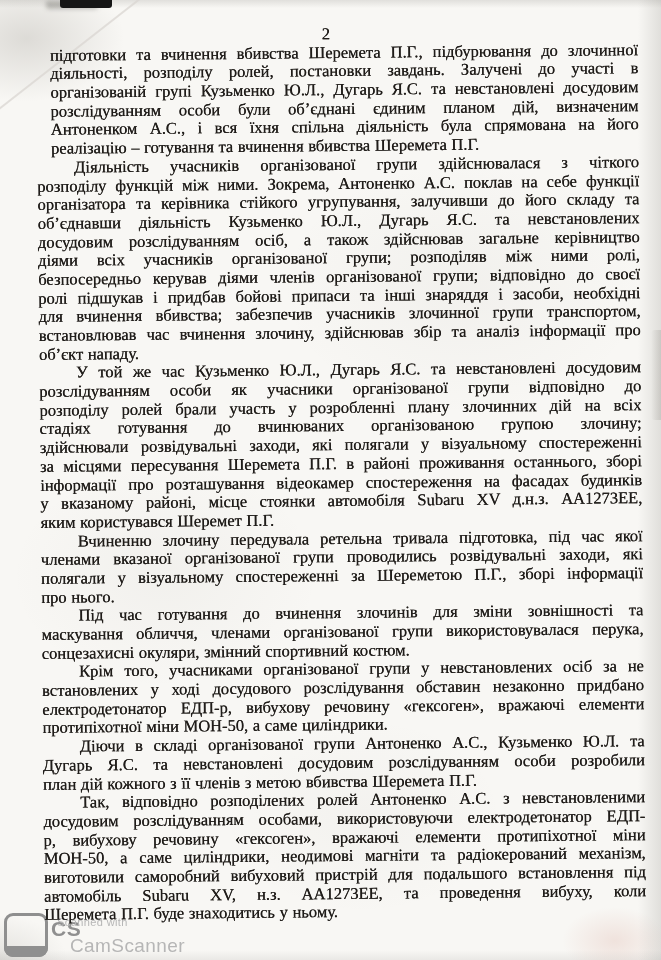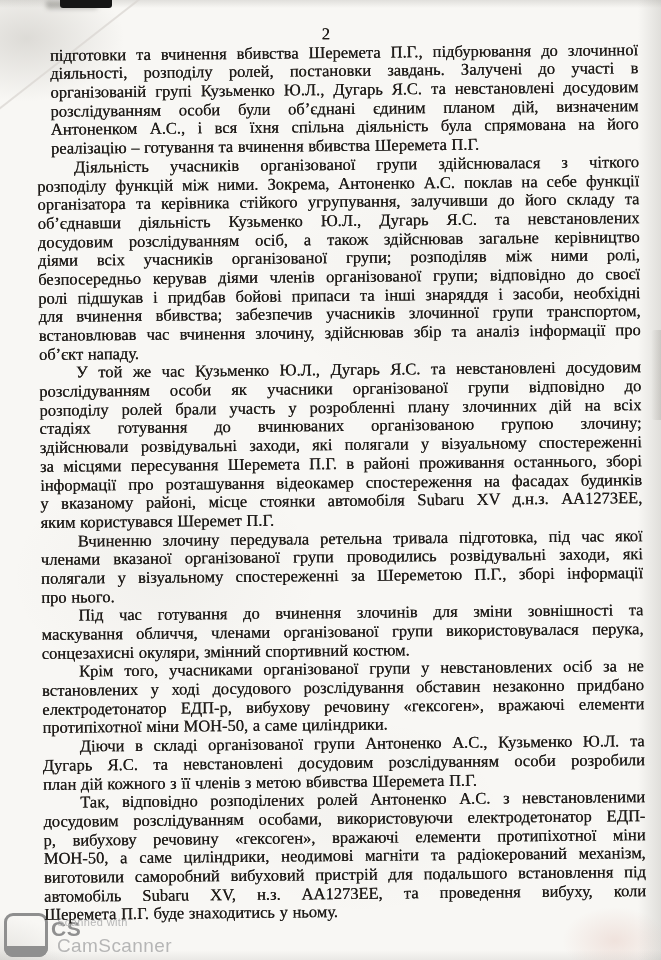--- a/index.html
+++ b/index.html
@@ -68,21 +68,21 @@
   }
   .cs-text{
     position:absolute;top:1px;left:0;right:0;text-align:center;
     font-weight:bold;font-size:21px;letter-spacing:0.5px;color:var(--logo,#8f8f8f);padding-left:44px;
   }
   .cs-bar{
     position:absolute;left:-3px;right:-3px;bottom:-3px;height:11px;
     background:var(--logo,#8f8f8f);border-radius:0 0 9px 9px;
   }
   .wm-line1{position:absolute;left:57px;top:916px;font-size:11px;color:var(--watermark,#b6b6b6);letter-spacing:0.4px;}
-  .wm-line2{position:absolute;left:57px;top:935px;font-size:19px;color:var(--watermark,#b6b6b6);letter-spacing:0.4px;}
+  .wm-line2{position:absolute;left:70px;top:935px;font-size:19px;color:var(--watermark,#b6b6b6);letter-spacing:0.4px;}
 </style>
 </head>
 <body>
 
 <div id="page">
   <div class="paper-texture"></div>
   <div class="crease"></div>
   <div class="ink-mark"></div>
   <div class="edge-smudge"></div>
 

